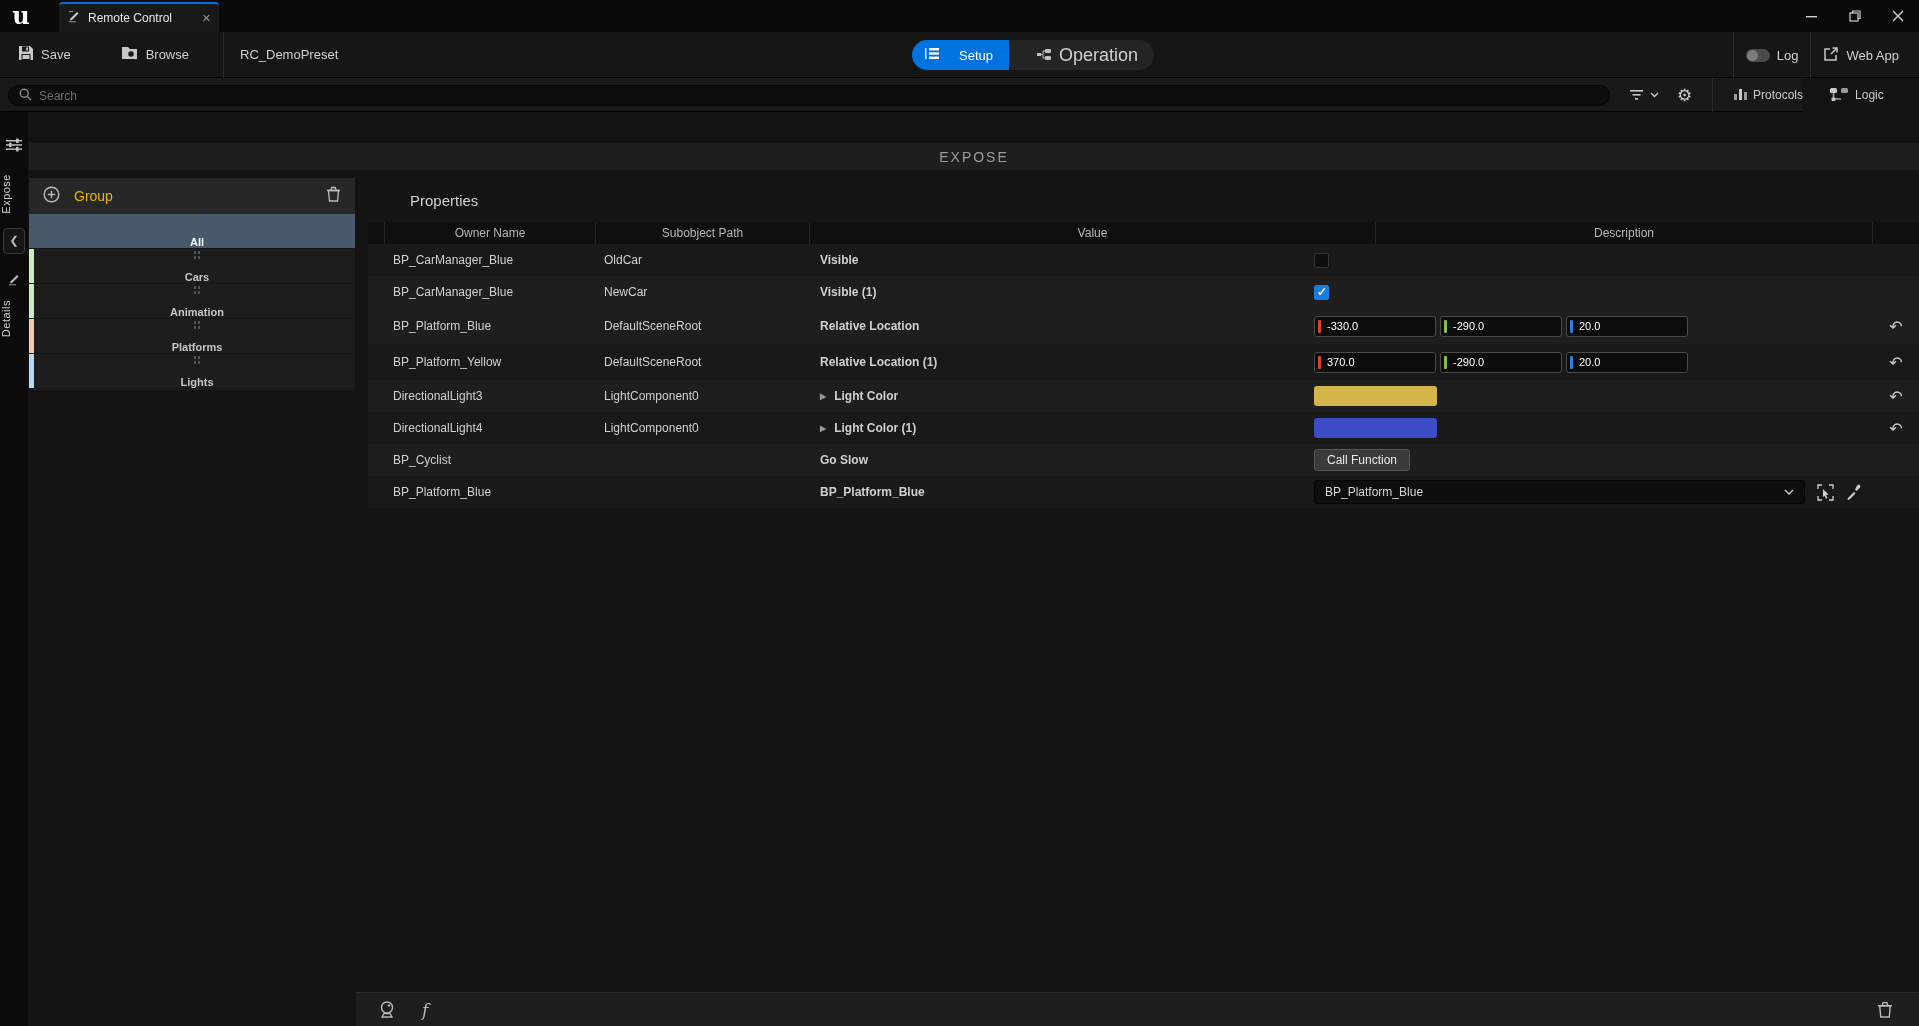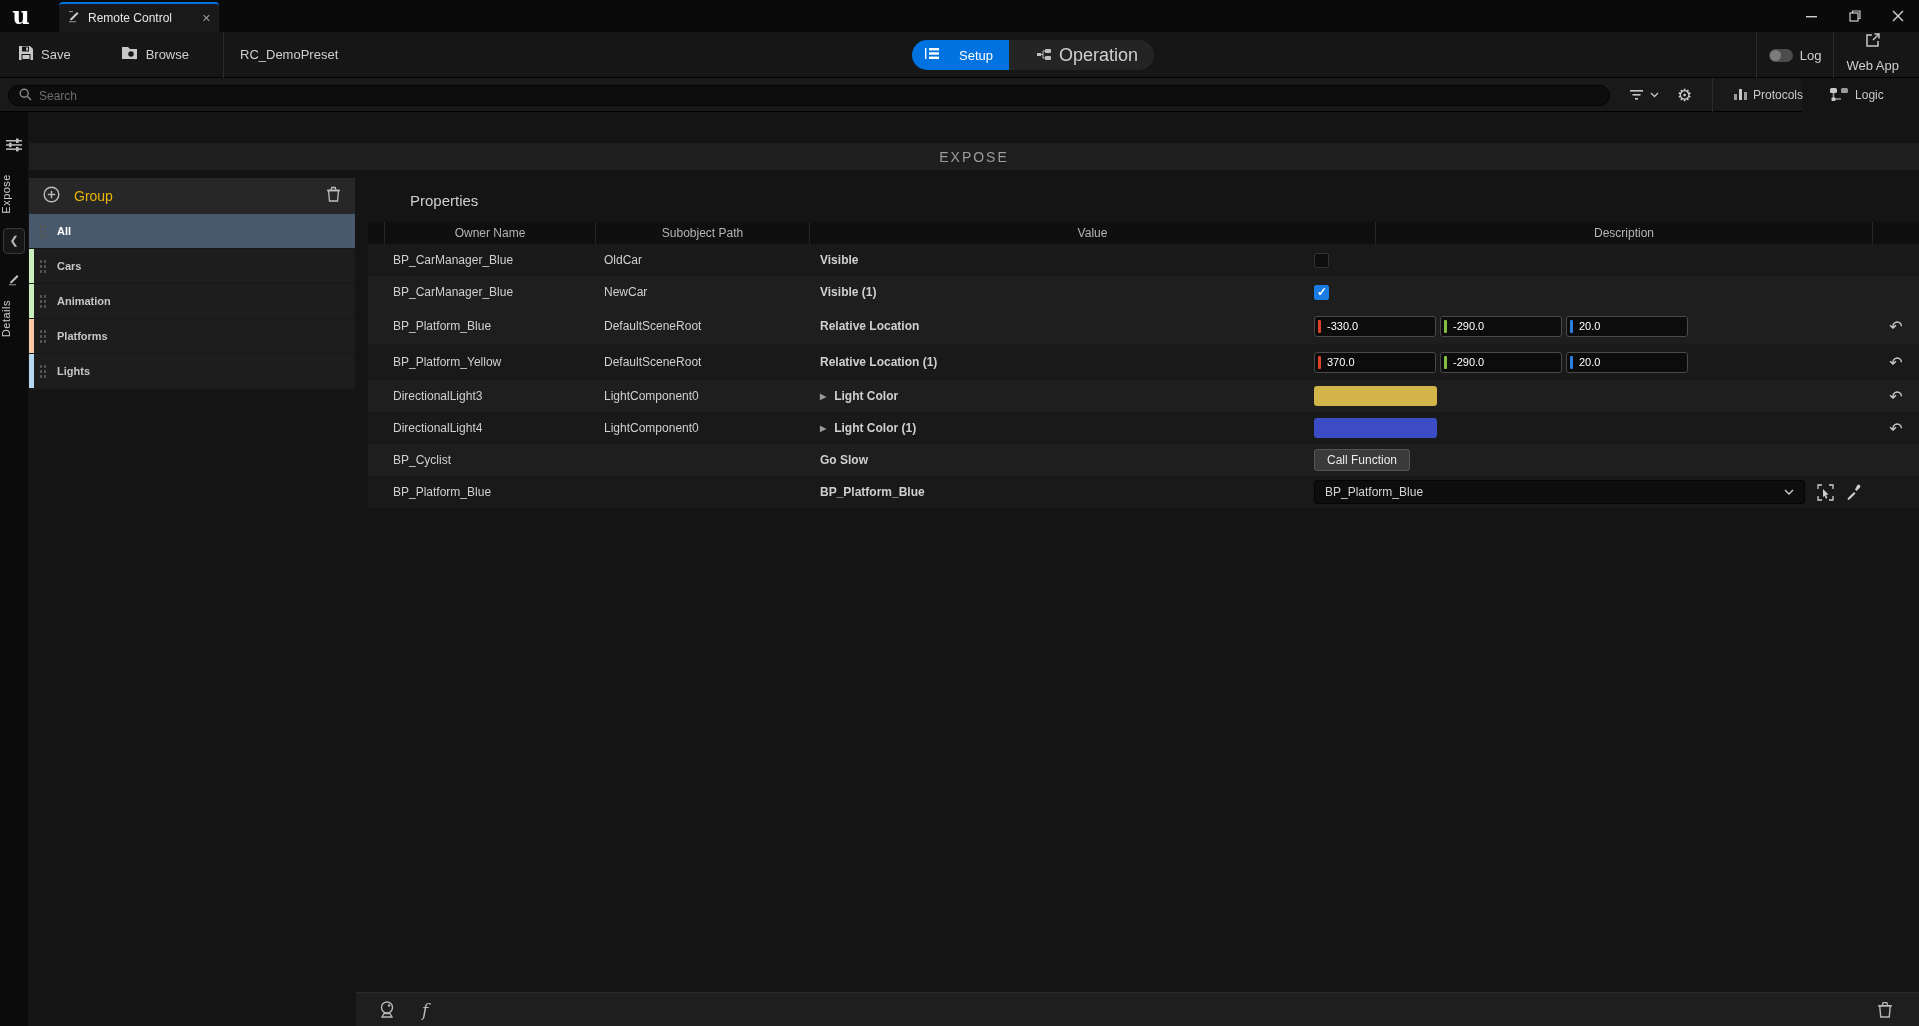--- a/index.html
+++ b/index.html
@@ -54,21 +54,21 @@
   
   .exposeband { position:absolute; left:29px; top:143px; width:1890px; height:27px; background:#1e1e1e;
                 display:flex; align-items:center; justify-content:center; }
   .exposeband span { font-size:14px; letter-spacing:2px; color:#9c9c9c; }
 
   
   .grouppanel { position:absolute; left:29px; top:178px; width:326px; height:212px; background:#1d1d1d; }
   .group-header { height:36px; background:#272727; display:flex; align-items:center; padding:0 14px; gap:14px; }
   .group-title { font-size:14px; color:#eab308; flex:1; }
   .group-row { height:35px; display:flex; align-items:center; position:relative; background:#1d1d1d;
-               border-bottom:1px solid #161616; padding-left:10px; gap:10px; }
+               border-bottom:1px solid #161616; padding-left:10px; gap:10px;flex-direction:column; }
   .group-row.selected { background:#48596c; }
   .group-row .stripe { position:absolute; left:0; top:0; width:5px; height:100%; }
   .group-row .glabel { font-size:11px; font-weight:bold; color:#c6c6c6; }
   .group-row.selected .glabel { color:#fff; }
 
   .drag-handle { width:8px; height:17px;
     background-image:radial-gradient(circle, #565656 1.1px, transparent 1.3px);
     background-size:4px 5px; background-position:0 1px; }
 
   
@@ -208,21 +208,21 @@
       </div>
     </div>
 
     <div class="tb-right">
       <div class="vsep"></div>
       <div class="tb-btn">
         <span class="toggle-pill"></span>
         <span>Log</span>
       </div>
       <div class="vsep"></div>
-      <div class="tb-btn" style="margin-right:8px;flex-direction:column;">
+      <div class="tb-btn" style="margin-right:8px;">
         <span>
           <svg width="16" height="16" viewBox="0 0 16 16" fill="none" stroke="#c8c8c8" stroke-width="1.5">
               <path d="M7 3 H2 V14 H13 V9"></path>
               <path d="M8 8 L14 2"></path>
               <path d="M9.5 2 H14 V6.5"></path>
             </svg>
         </span>
         <span>Web App</span>
       </div>
     </div>

